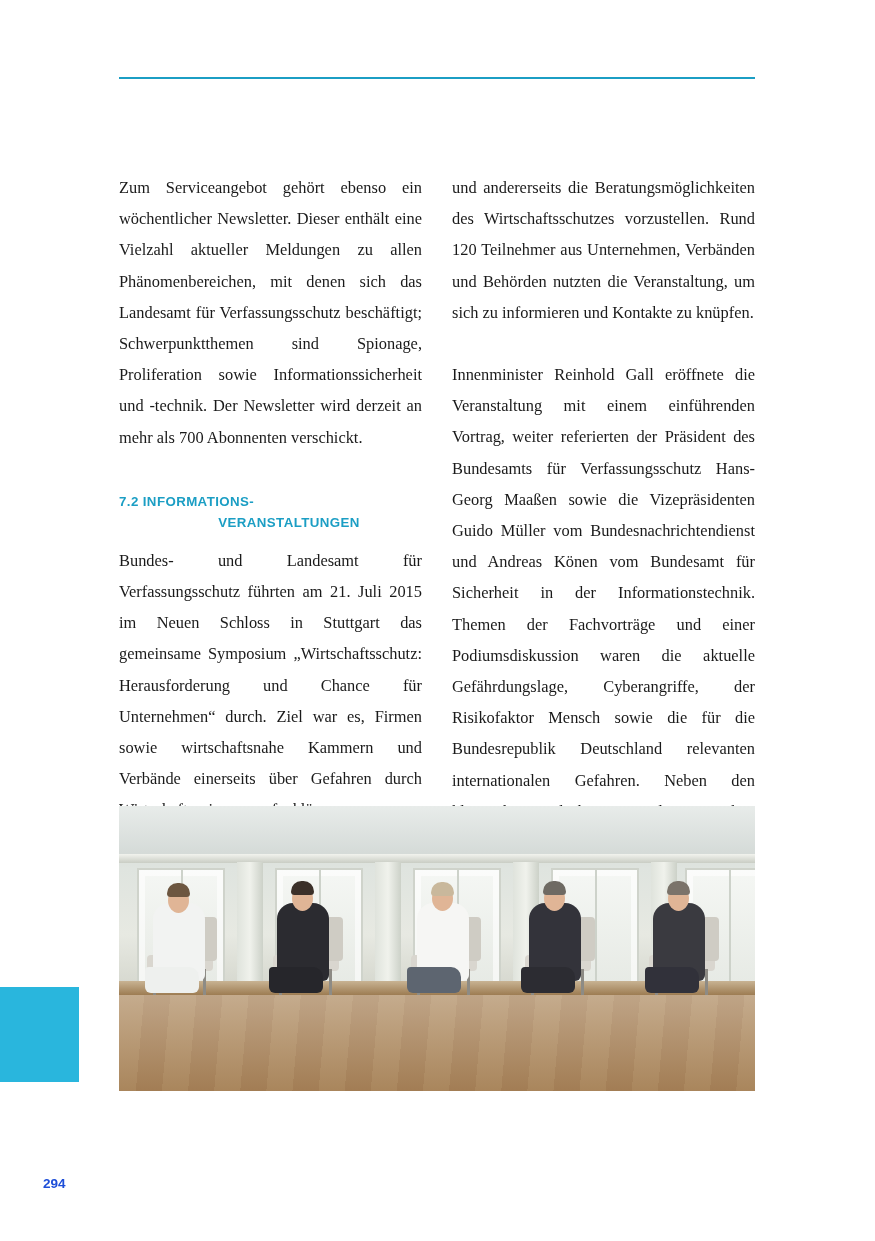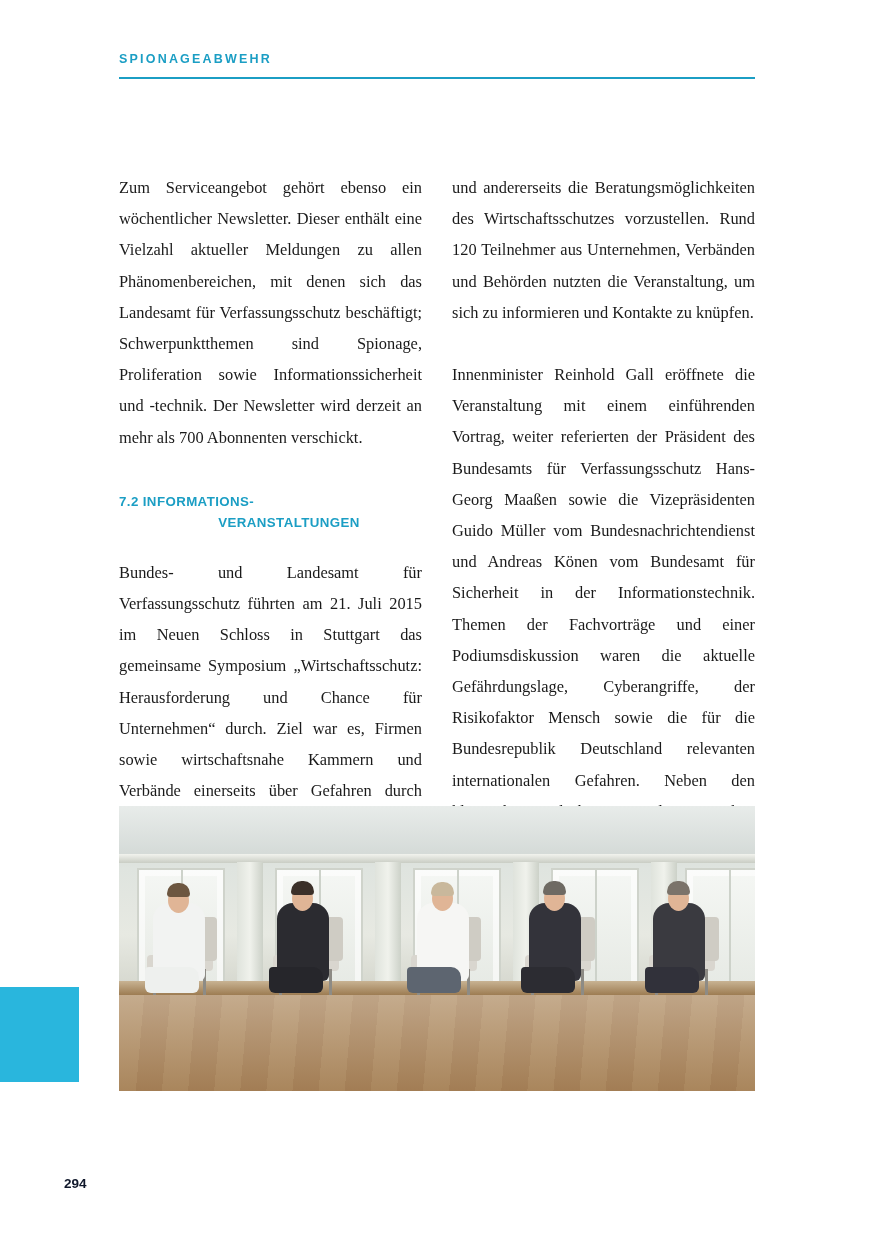--- a/index.html
+++ b/index.html
@@ -66,21 +66,21 @@
 
   .section-head {
     font-family: "Liberation Sans", sans-serif;
     font-size: 13.3px;
     font-weight: bold;
     color: #1b9ec4;
     line-height: 21px;
     letter-spacing: 0.4px;
     text-align: left;
     margin-top: 38px;
-    margin-bottom: 24px;
+    margin-bottom: 12px;
   }
   .section-head .indent {
     display: block;
     padding-left: 37px;
     text-align: center;
   }
 
   
   .figure {
     position: absolute;
@@ -222,36 +222,33 @@
   .side-tab {
     position: absolute;
     left: 0;
     top: 987px;
     width: 79px;
     height: 95px;
     background: #29b6dd;
   }
   .folio {
     position: absolute;
-    left: 64px;
+    left: 43px;
     top: 1176px;
     font-family: "Liberation Sans", sans-serif;
     font-size: 13.5px;
     font-weight: bold;
-    color: #0f172a;
+    color: #1d4ed8;
   }
 </style>
 </head>
 <body>
 
 <div class="page">
 
-  <div class="header">
-    <div class="header-title">SPIONAGEABWEHR</div>
-  </div>
   <div class="header-rule"></div>
 
   <div class="col col-left">
     <p>Zum Serviceangebot gehört ebenso ein wöchentlicher Newsletter. Dieser enthält eine Vielzahl aktueller Meldungen zu allen Phänomenbereichen, mit denen sich das Landesamt für Verfassungsschutz beschäftigt; Schwerpunktthemen sind Spionage, Proliferation sowie Informationssicherheit und -technik. Der Newsletter wird derzeit an mehr als 700 Abonnenten verschickt.</p>
 
     <div class="section-head">
       <span>7.2  INFORMATIONS-</span>
       <span class="indent">VERANSTALTUNGEN</span>
     </div>
 

